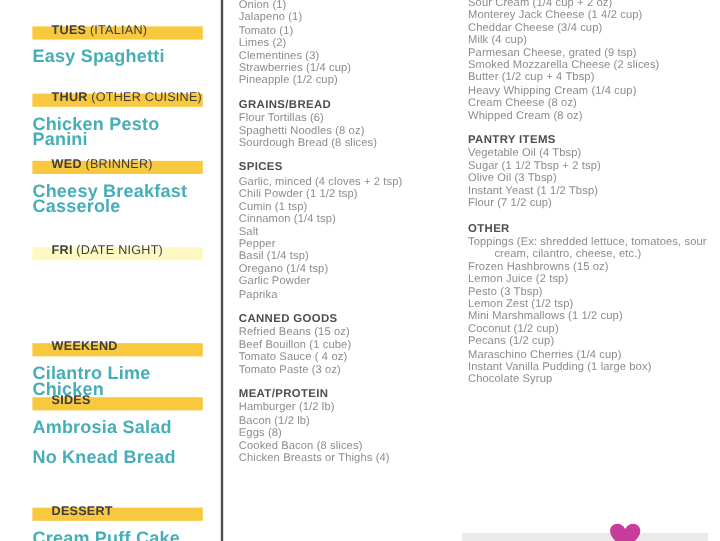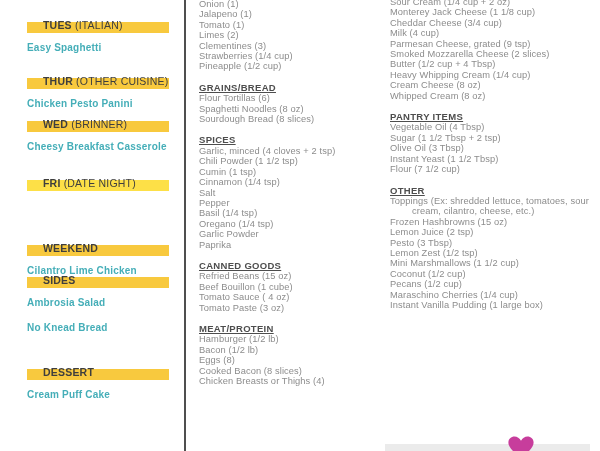--- a/index.html
+++ b/index.html
@@ -20,61 +20,60 @@
 
   
   .meal-col{
     position:absolute;left:27px;top:0;width:142px;
   }
   .day-section{position:relative;}
   .day-section:nth-child(1){margin-top:22px;}
   .day-section:nth-child(2){margin-top:24px;}
   .day-section:nth-child(3){margin-top:11px;}
   .day-section:nth-child(4){margin-top:27px;}
-  .day-section:nth-child(5){margin-top:54px;}
+  .day-section:nth-child(5){margin-top:69px;}
   .day-section:nth-child(6){}
   .day-section:nth-child(7){margin-top:35px;}
   .day-bar{
     height:11px;
     position:relative;
   }
   .day-bar .bar-text{
     position:absolute;left:16px;top:-3px;
     white-space:nowrap;
     font-size:10.5px;line-height:13px;
     color:#3e3e3e;
     letter-spacing:0.2px;
   }
   .day-label{font-weight:bold;}
   .day-note{font-weight:normal;}
   .meal{
     margin-top:8px;
     font-weight:bold;
-    font-size:10px;
+    font-size:15px;
     line-height:13px;
     letter-spacing:0.2px;
     width:140px;
   }
   .meal + .meal{margin-top:12px;}
 
   
   .grocery-col{
     position:absolute;top:0;
     font-size:9.3px;
     color:#8c8c8c;
     letter-spacing:0.1px;
   }
   .grocery-col-2{left:199px;top:-1px;width:182px;}
   .grocery-col-3{left:390px;top:-3px;width:202px;}
   .group{margin:0;}
   .group + .group{margin-top:11px;}
   .group-header{
     font-weight:bold;
     color:#4d4d4d;
-    text-decoration:underline;
     font-size:9.5px;
     line-height:10.4px;
     letter-spacing:0.3px;
   }
   .item{
     line-height:10.4px;
     padding-left:22px;
     text-indent:-22px;
   }
 
@@ -104,21 +103,21 @@
       </div>
       <div class="meal" style="color: rgb(69, 174, 184);">Chicken Pesto Panini</div>
     </div>
     <div class="day-section">
       <div class="day-bar" style="background: rgb(248, 201, 62);">
         <span class="bar-text"><span class="day-label">WED</span> <span class="day-note">(BRINNER)</span></span>
       </div>
       <div class="meal" style="color: rgb(69, 174, 184);">Cheesy Breakfast Casserole</div>
     </div>
     <div class="day-section">
-      <div class="day-bar" style="background: #fde047;">
+      <div class="day-bar" style="background: #fef9c3;">
         <span class="bar-text"><span class="day-label">FRI</span> <span class="day-note">(DATE NIGHT)</span></span>
       </div>
     </div>
     <div class="day-section">
       <div class="day-bar" style="background: rgb(248, 201, 62);">
         <span class="bar-text"><span class="day-label">WEEKEND</span></span>
       </div>
       <div class="meal" style="color: rgb(69, 174, 184);">Cilantro Lime Chicken</div>
     </div>
     <div class="day-section">
@@ -178,21 +177,21 @@
       <div class="item">Bacon (1/2 lb)</div>
       <div class="item">Eggs (8)</div>
       <div class="item">Cooked Bacon (8 slices)</div>
       <div class="item">Chicken Breasts or Thighs (4)</div>
     </div>
   </div>
 
 <div class="grocery-col grocery-col-3">
     <div class="group">
       <div class="item">Sour Cream (1/4 cup + 2 oz)</div>
-      <div class="item">Monterey Jack Cheese (1 1/8 cup)</div>
+      <div class="item">Monterey Jack Cheese (1 4/2 cup)</div>
       <div class="item">Cheddar Cheese (3/4 cup)</div>
       <div class="item">Milk (4 cup)</div>
       <div class="item">Parmesan Cheese, grated (9 tsp)</div>
       <div class="item">Smoked Mozzarella Cheese (2 slices)</div>
       <div class="item">Butter (1/2 cup + 4 Tbsp)</div>
       <div class="item">Heavy Whipping Cream (1/4 cup)</div>
       <div class="item">Cream Cheese (8 oz)</div>
       <div class="item">Whipped Cream (8 oz)</div>
     </div>
     <div class="group">
@@ -208,19 +207,20 @@
       <div class="item">Toppings (Ex: shredded lettuce, tomatoes, sour cream, cilantro, cheese, etc.)</div>
       <div class="item">Frozen Hashbrowns (15 oz)</div>
       <div class="item">Lemon Juice (2 tsp)</div>
       <div class="item">Pesto (3 Tbsp)</div>
       <div class="item">Lemon Zest (1/2 tsp)</div>
       <div class="item">Mini Marshmallows (1 1/2 cup)</div>
       <div class="item">Coconut (1/2 cup)</div>
       <div class="item">Pecans (1/2 cup)</div>
       <div class="item">Maraschino Cherries (1/4 cup)</div>
       <div class="item">Instant Vanilla Pudding (1 large box)</div>
+      <div class="item">Chocolate Syrup</div>
     </div>
   </div>
 
 <div class="footer-bar" style="background: rgb(235, 235, 235);"></div>
 <svg class="heart" viewBox="0 0 24 20" xmlns="http://www.w3.org/2000/svg">
   <path d="M12,19.5 C5.2,13.5 1.5,10.2 1.5,6.3 C1.5,3.2 3.8,1.2 6.6,1.2 C8.8,1.2 10.9,2.6 12,4.8 C13.1,2.6 15.2,1.2 17.4,1.2 C20.2,1.2 22.5,3.2 22.5,6.3 C22.5,10.2 18.8,13.5 12,19.5 Z" fill="#C73D9C"></path>
 </svg>
 
 </body></html>

